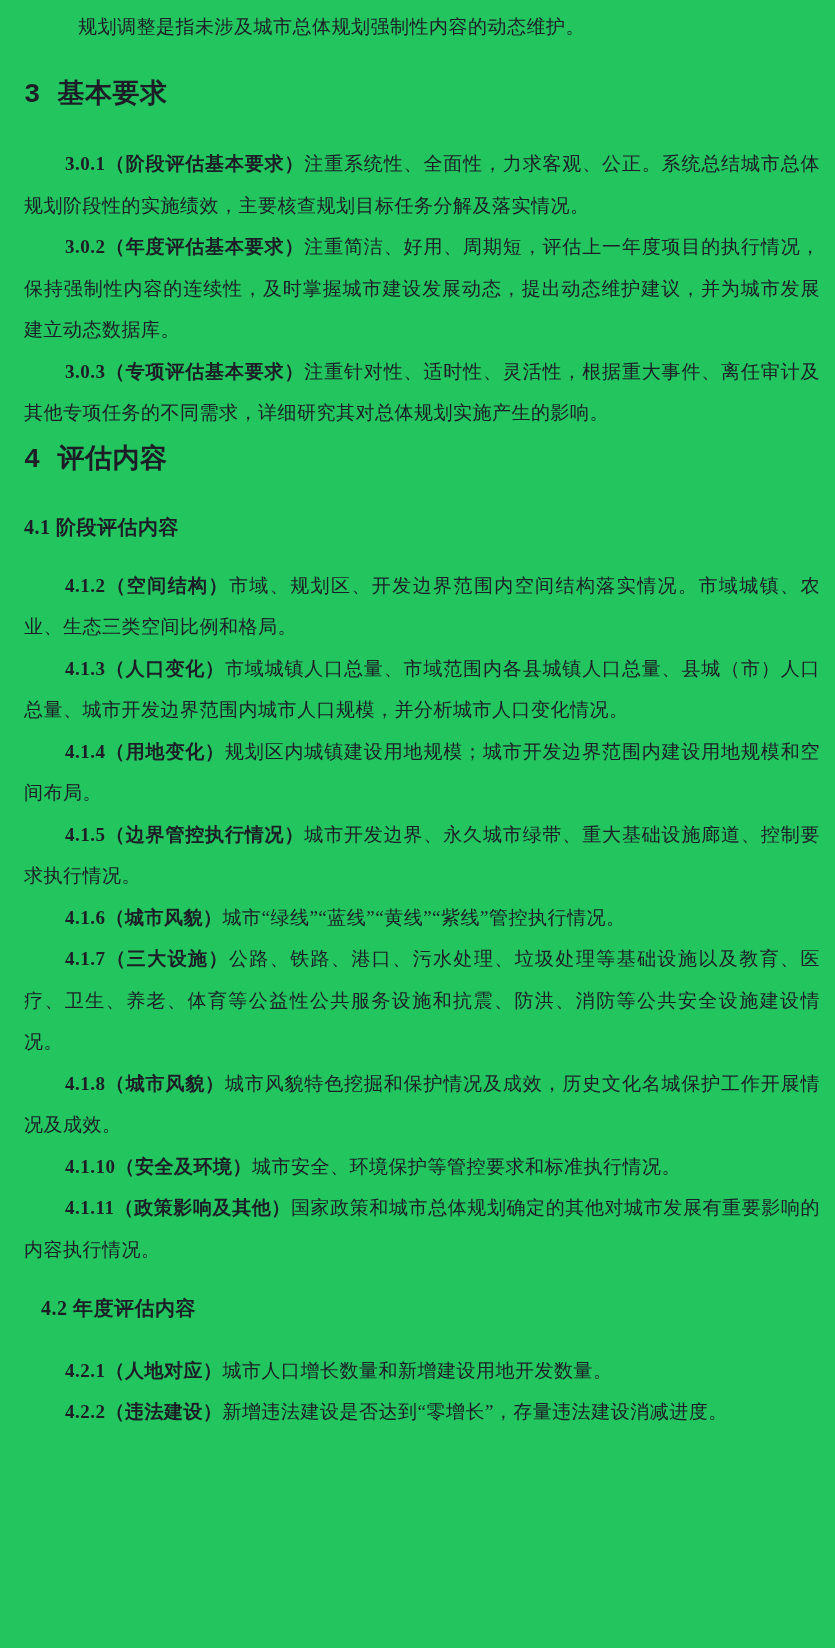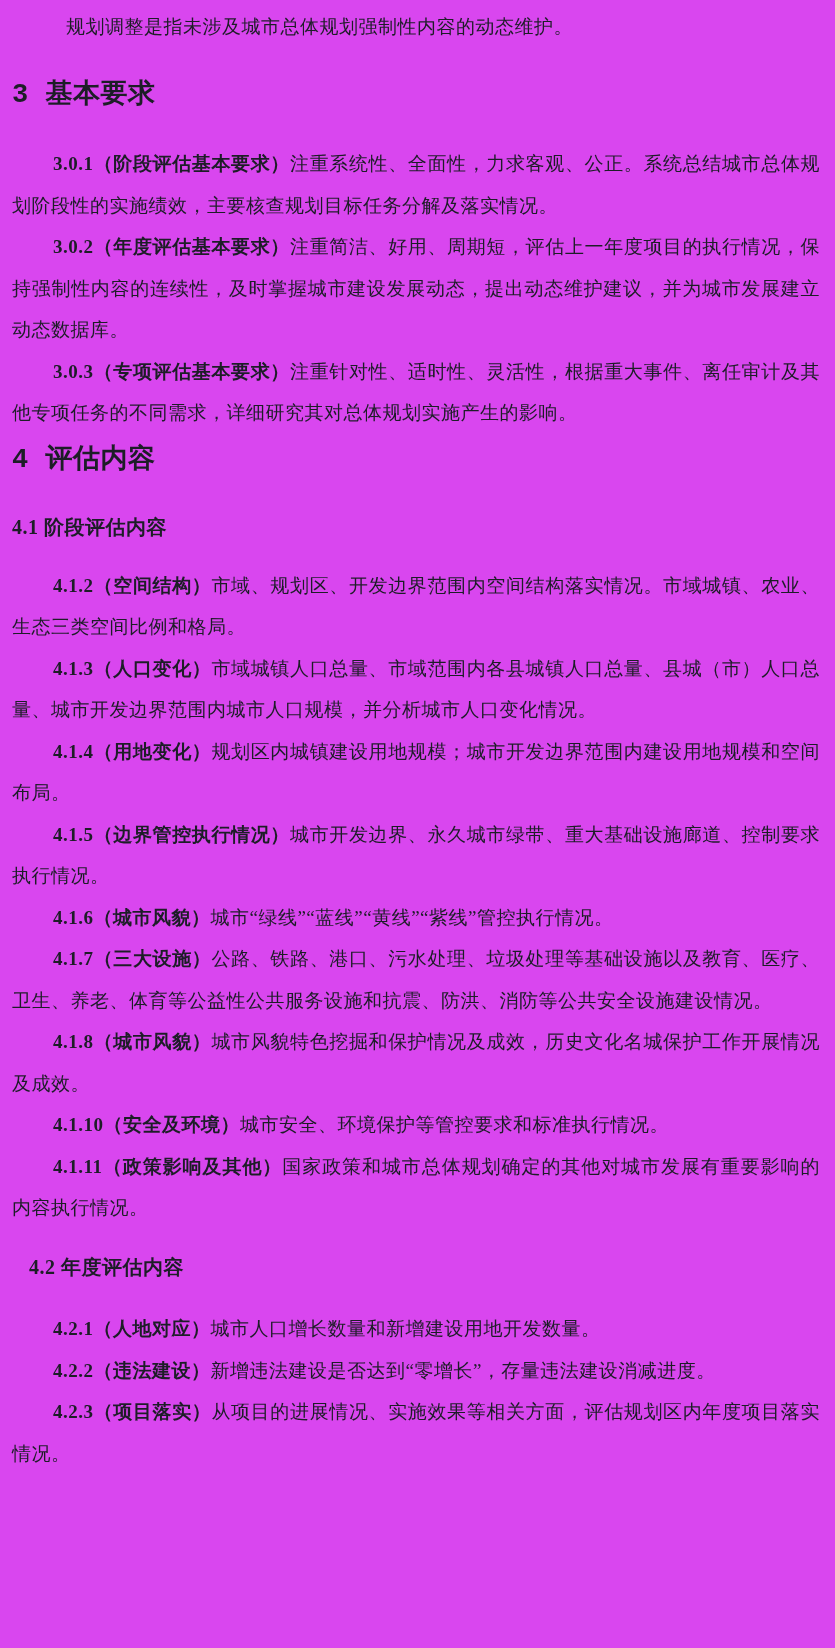--- a/index.html
+++ b/index.html
@@ -4,24 +4,24 @@
 <style>
   html, body {
     margin: 0;
     padding: 0;
     background: #ffffff;
   }
   .page {
     position: relative;
     width: 835px;
     height: 1648px;
-    background: #d946ef;
+    background: #22c55e;
     overflow: hidden;
     box-sizing: border-box;
-    padding: 6px 15px 0 12px;
+    padding: 6px 15px 0 24px;
     font-family: "Liberation Serif", "DejaVu Serif", serif;
     color: #1d1d27;
   }
   .para {
     margin: 0;
     font-size: 19px;
     line-height: 41.5px;
     letter-spacing: 0.5px;
     text-align: justify;
     text-indent: 41px;
@@ -92,17 +92,16 @@
   <p class="para"><b>4.1.10（安全及环境）</b><span>城市安全、环境保护等管控要求和标准执行情况。</span></p>
 
   <p class="para"><b>4.1.11（政策影响及其他）</b><span>国家政策和城市总体规划确定的其他对城市发展有重要影响的内容执行情况。</span></p>
 
   <h3 class="h-sub h-sub42">4.2 年度评估内容</h3>
 
   <p class="para"><b>4.2.1（人地对应）</b><span>城市人口增长数量和新增建设用地开发数量。</span></p>
 
   <p class="para"><b>4.2.2（违法建设）</b><span>新增违法建设是否达到“零增长”，存量违法建设消减进度。</span></p>
 
-  <p class="para"><b>4.2.3（项目落实）</b><span>从项目的进展情况、实施效果等相关方面，评估规划区内年度项目落实情况。</span></p>
 
   <p class="para"></p>
 
 </div>
 
 </body></html>

